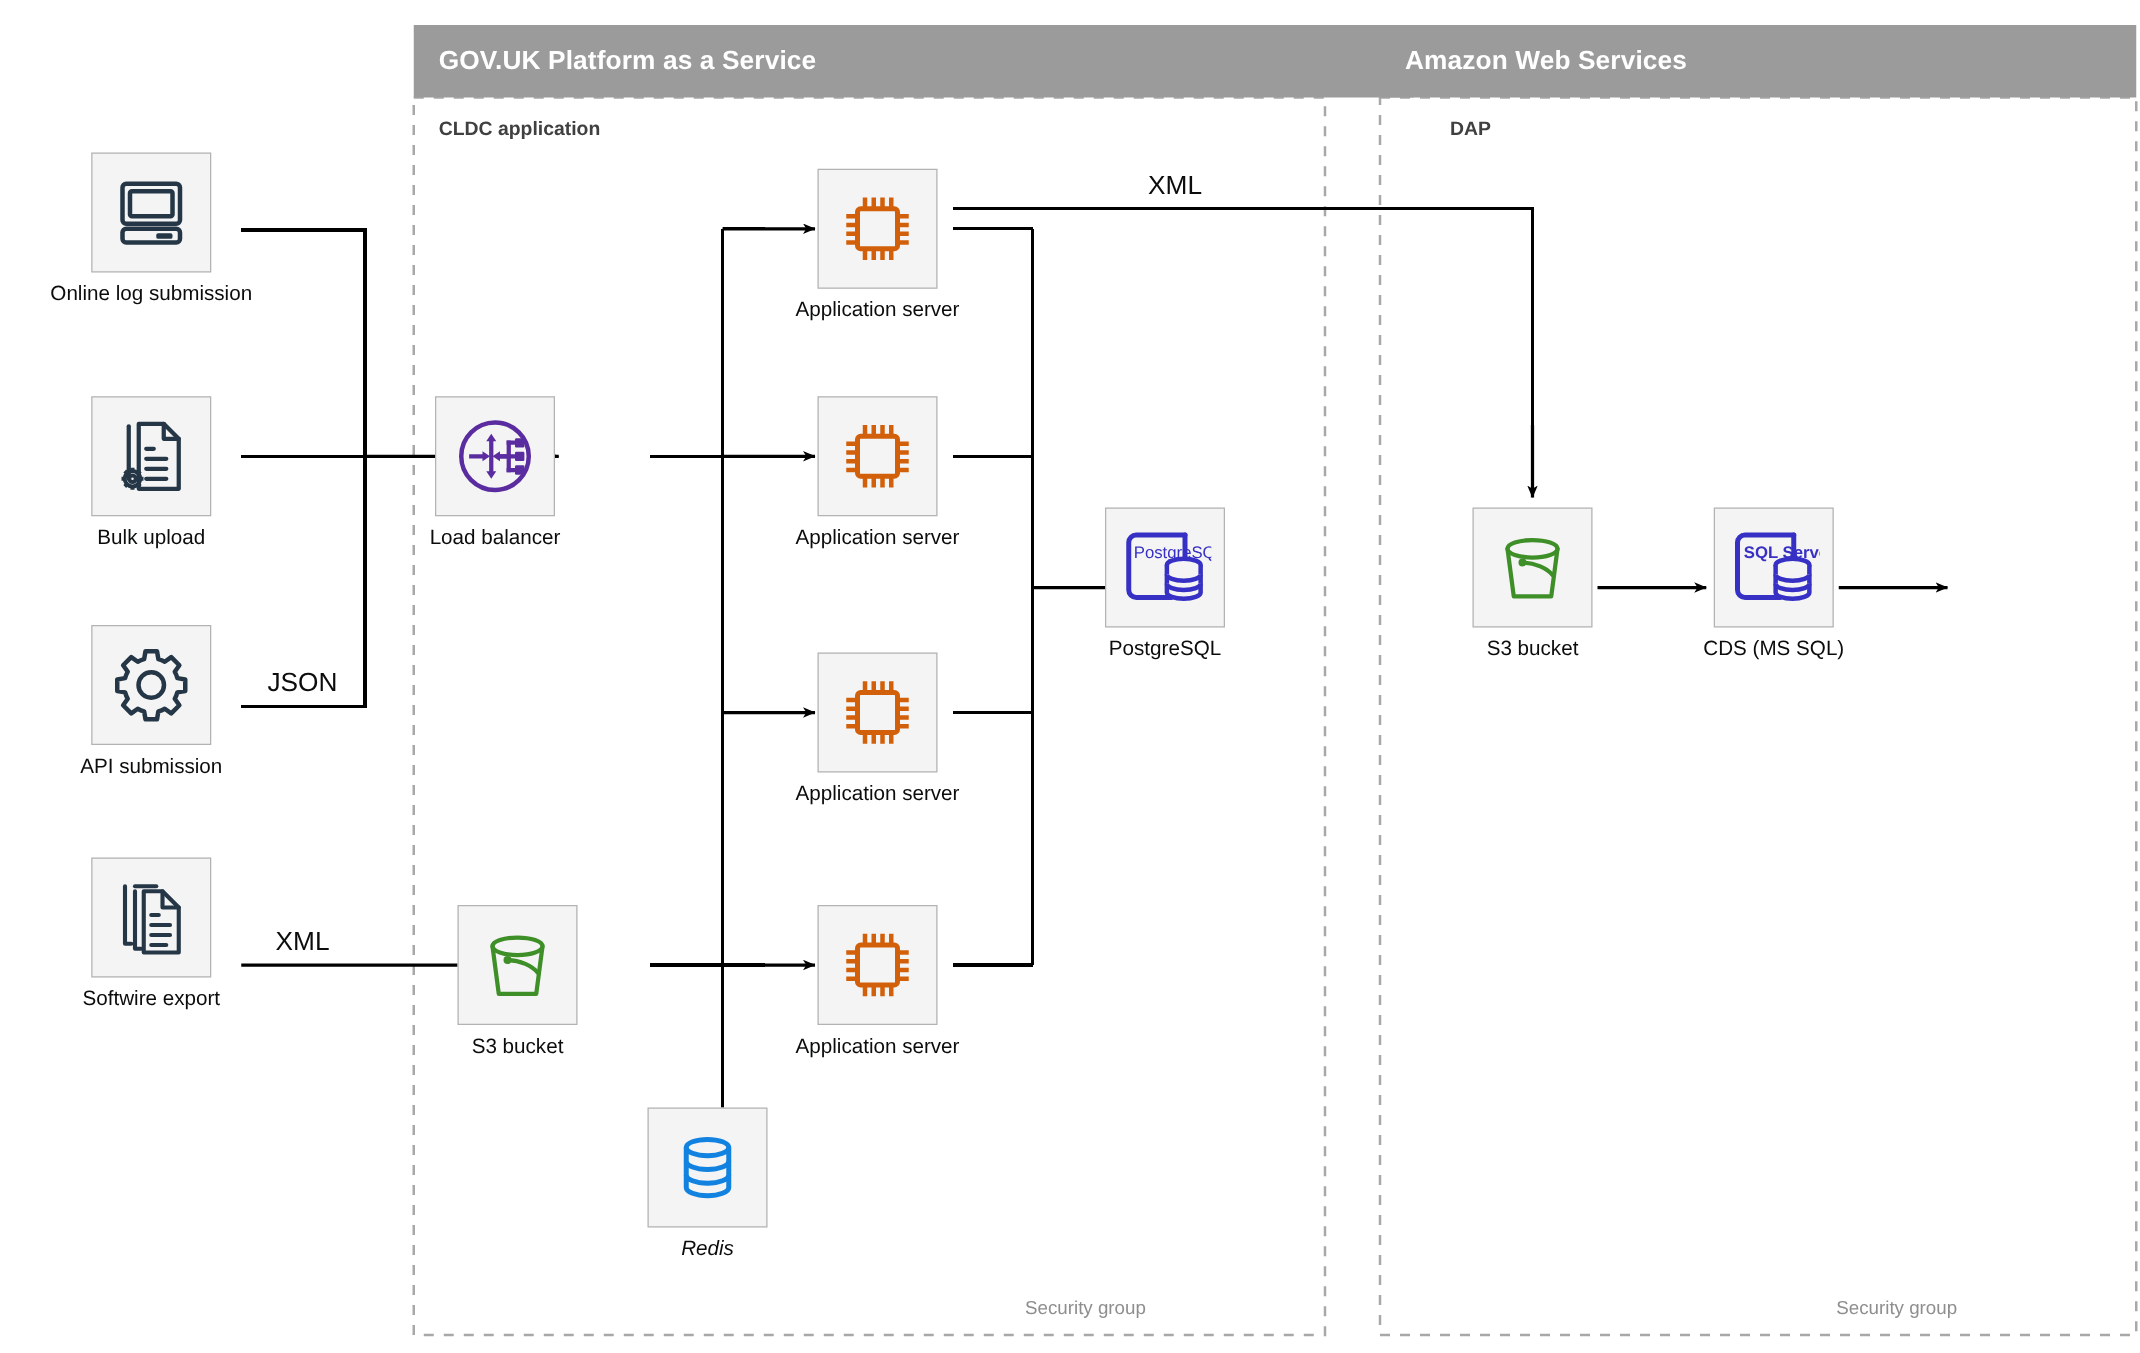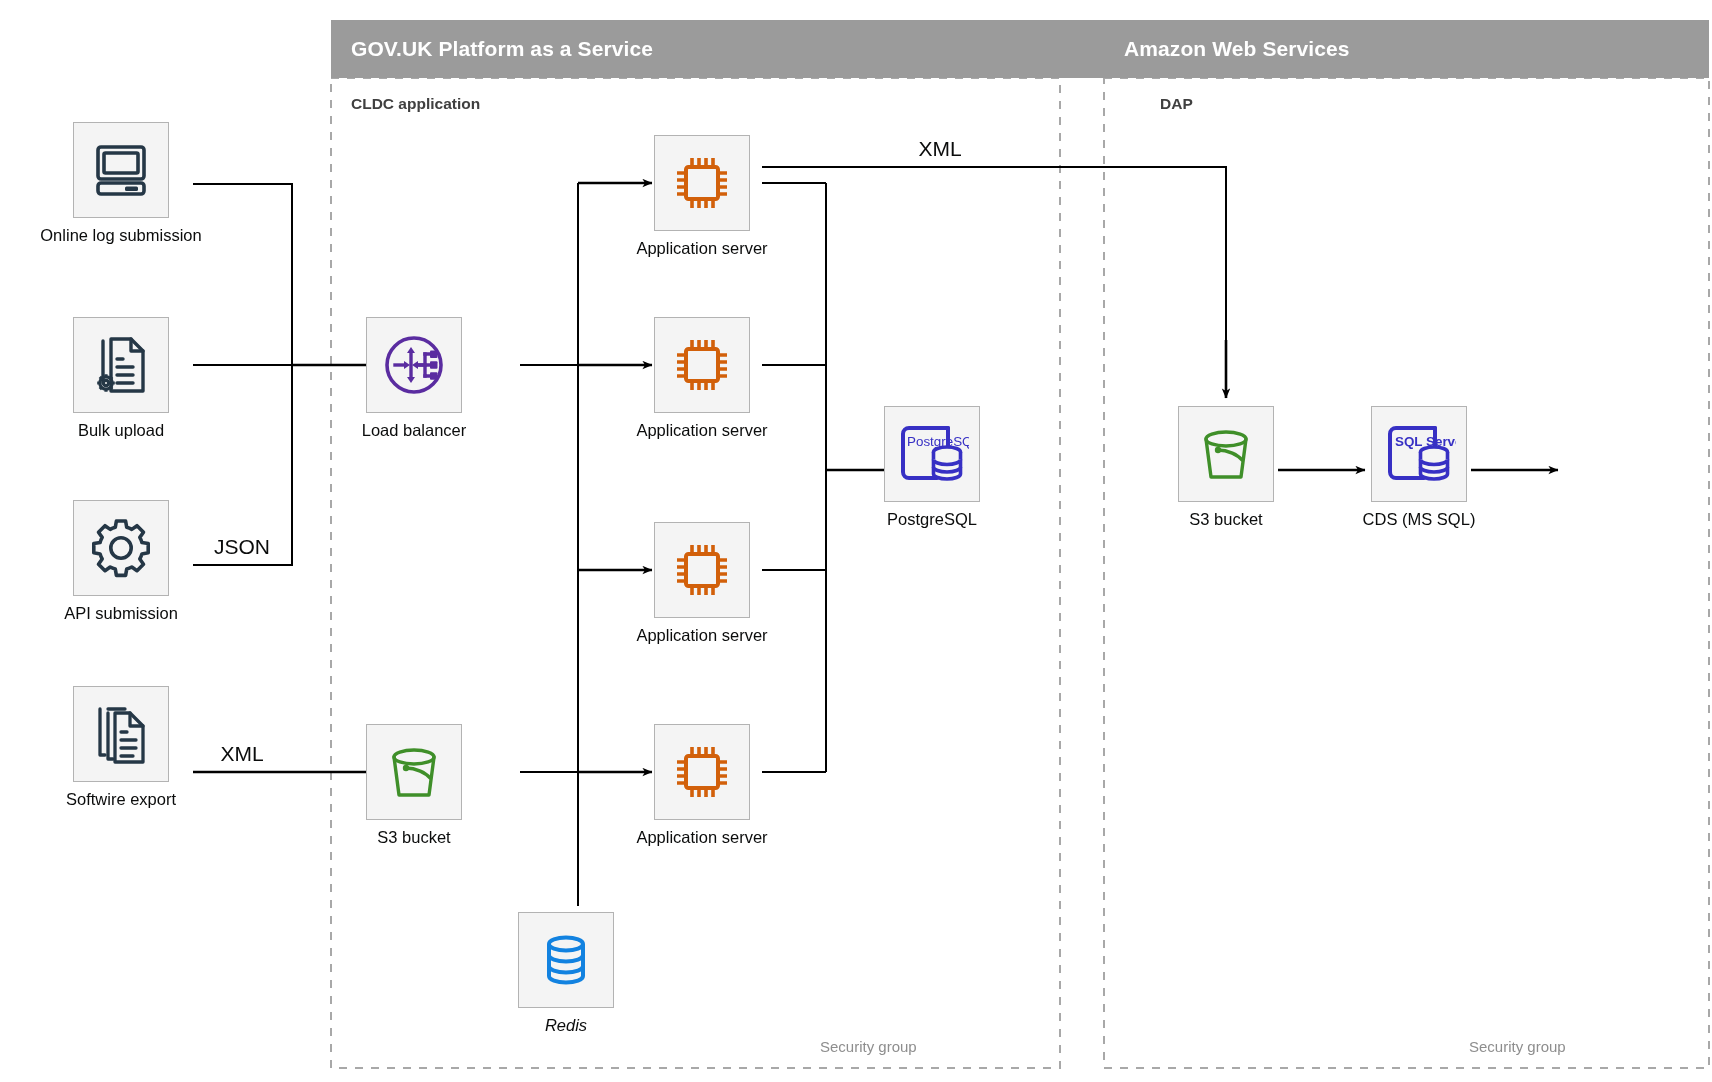--- a/index.html
+++ b/index.html
@@ -185,21 +185,21 @@
           <path d="M32 30 H38"></path>
           <path d="M32 38 H47"></path>
           <path d="M32 46 H47"></path>
           <path d="M32 54 H44"></path>
         </g>
       </svg>
     </div>
     <div class="cap">Softwire export</div>
   </div>
 
-  <div class="node" style="left:366px;top:317px;">
+  <div class="node" style="left:348px;top:317px;">
     <div class="box">
       <svg width="68" height="68" viewBox="0 0 68 68">
         <circle cx="34" cy="34" r="27" fill="none" stroke="#5a2ca0" stroke-width="3.6"></circle>
         <g stroke="#5a2ca0" stroke-width="3.4" fill="none" stroke-linecap="square">
           <path d="M15 34 H24"></path>
           <path d="M31 21 V47"></path>
           <path d="M44 34 H38"></path>
           <path d="M39 34 H45 M45 23 H45 M45 45 H45"></path>
           <path d="M45 23 H52 M45 23 V34 M45 45 H52 M45 45 V34 M45 34 H52"></path>
         </g>
@@ -284,21 +284,21 @@
           <path d="M22 16 V7 M29 16 V7 M36 16 V7 M43 16 V7"></path>
           <path d="M22 48 V57 M29 48 V57 M36 48 V57 M43 48 V57"></path>
           <path d="M16 22 H7 M16 29 H7 M16 36 H7 M16 43 H7"></path>
           <path d="M48 22 H57 M48 29 H57 M48 36 H57 M48 43 H57"></path>
         </g>
       </svg>
     </div>
     <div class="cap">Application server</div>
   </div>
 
-  <div class="node" style="left:518px;top:912px;font-style:italic;">
+  <div class="node" style="left:518px;top:886px;font-style:italic;">
     <div class="box">
       <svg width="60" height="60" viewBox="0 0 60 60">
         <g fill="none" stroke="#1282e0" stroke-width="4">
           <ellipse cx="30" cy="14" rx="17" ry="6.5"></ellipse>
           <path d="M13 14 V46 a17 6.5 0 0 0 34 0 V14"></path>
           <path d="M13 25 a17 6.5 0 0 0 34 0"></path>
           <path d="M13 36 a17 6.5 0 0 0 34 0"></path>
         </g>
       </svg>
     </div>

